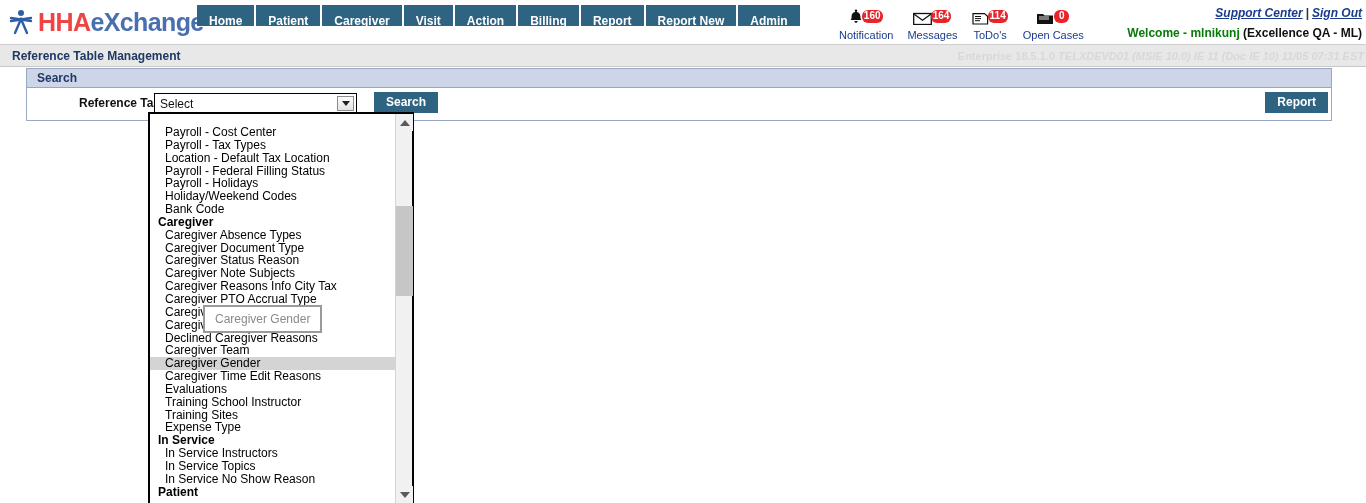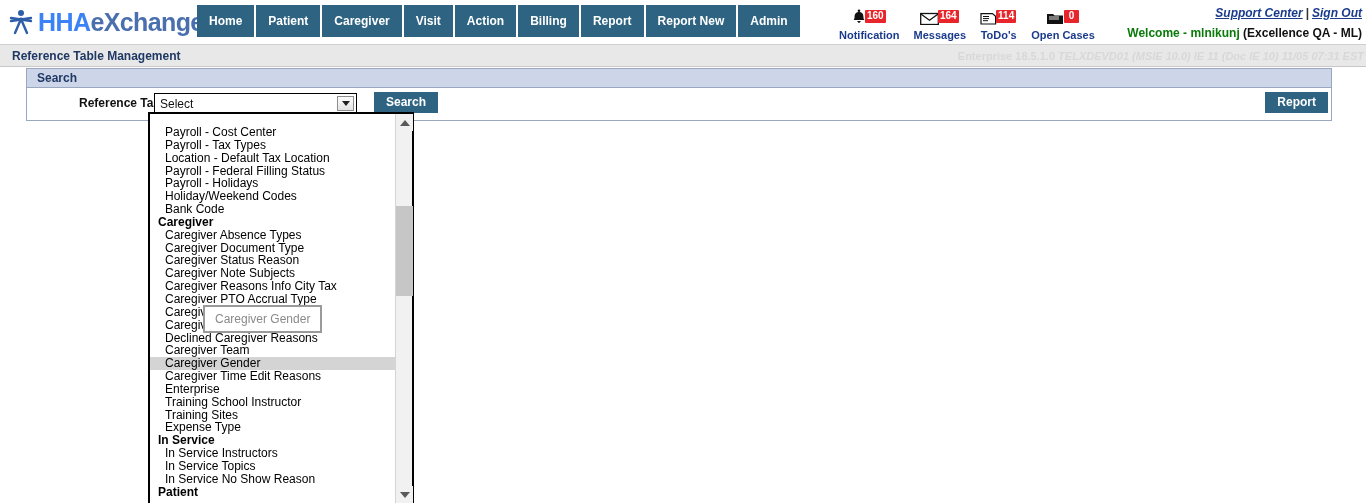--- a/index.html
+++ b/index.html
@@ -33,38 +33,38 @@
     position: relative;
     margin-right: 4px;
   }
   .logo-text {
     font-size: 25px;
     font-weight: bold;
     letter-spacing: -0.6px;
     line-height: 26px;
     white-space: nowrap;
   }
-  .logo-hha { color: #3b82f6; margin-top: 12px; }
+  .logo-hha { color: #ef4444; margin-top: 12px; }
   .logo-ex { color: #4a6fae; }
 
   
   .nav {
     position: absolute;
     left: 197px; top: 5px;
     display: flex;
     height: 32px;
     gap: 2px;
   }
   .nav-item {
     background: #2e6382;
     color: #ffffff;
     font-weight: bold;
     font-size: 12px;
     padding: 0 12px;
-    height: 32px;
+    height: 21px;
     line-height: 32px;
     cursor: pointer;
     white-space: nowrap;
     text-align: left;
   }
 
   
   .alerts {
     position: absolute;
     left: 832px; top: 4px;
@@ -96,26 +96,26 @@
     color: #ffffff;
     font-size: 10px;
     font-weight: bold;
     line-height: 12px;
     padding: 0px 2px 1px 2px;
     min-width: 15px;
     text-align: center;
     position: relative;
     top: -5px;
     left: -1px;
-    border-radius: 1px;
+    border-radius: 6px;
   }
   .alert-label {
     color: #1a3b8c;
     font-size: 11px;
-    font-weight: bold;
+    font-weight: normal;
     line-height: 14px;
     white-space: nowrap;
   }
 
   
   .topright {
     position: absolute;
     right: 4px; top: 6px;
     text-align: right;
   }
@@ -480,21 +480,21 @@
       <div class="dd-item">Caregiver Status Reason</div>
       <div class="dd-item">Caregiver Note Subjects</div>
       <div class="dd-item">Caregiver Reasons Info City Tax</div>
       <div class="dd-item">Caregiver PTO Accrual Type</div>
       <div class="dd-item">Caregiver</div>
       <div class="dd-item">Caregiver</div>
       <div class="dd-item">Declined Caregiver Reasons</div>
       <div class="dd-item">Caregiver Team</div>
       <div class="dd-item selected">Caregiver Gender</div>
       <div class="dd-item">Caregiver Time Edit Reasons</div>
-      <div class="dd-item">Enterprise</div>
+      <div class="dd-item">Evaluations</div>
       <div class="dd-item">Training School Instructor</div>
       <div class="dd-item">Training Sites</div>
       <div class="dd-item">Expense Type</div>
       <div class="dd-group">In Service</div>
       <div class="dd-item">In Service Instructors</div>
       <div class="dd-item">In Service Topics</div>
       <div class="dd-item">In Service No Show Reason</div>
       <div class="dd-group">Patient</div>
     </div>
   <div class="dd-scroll">

